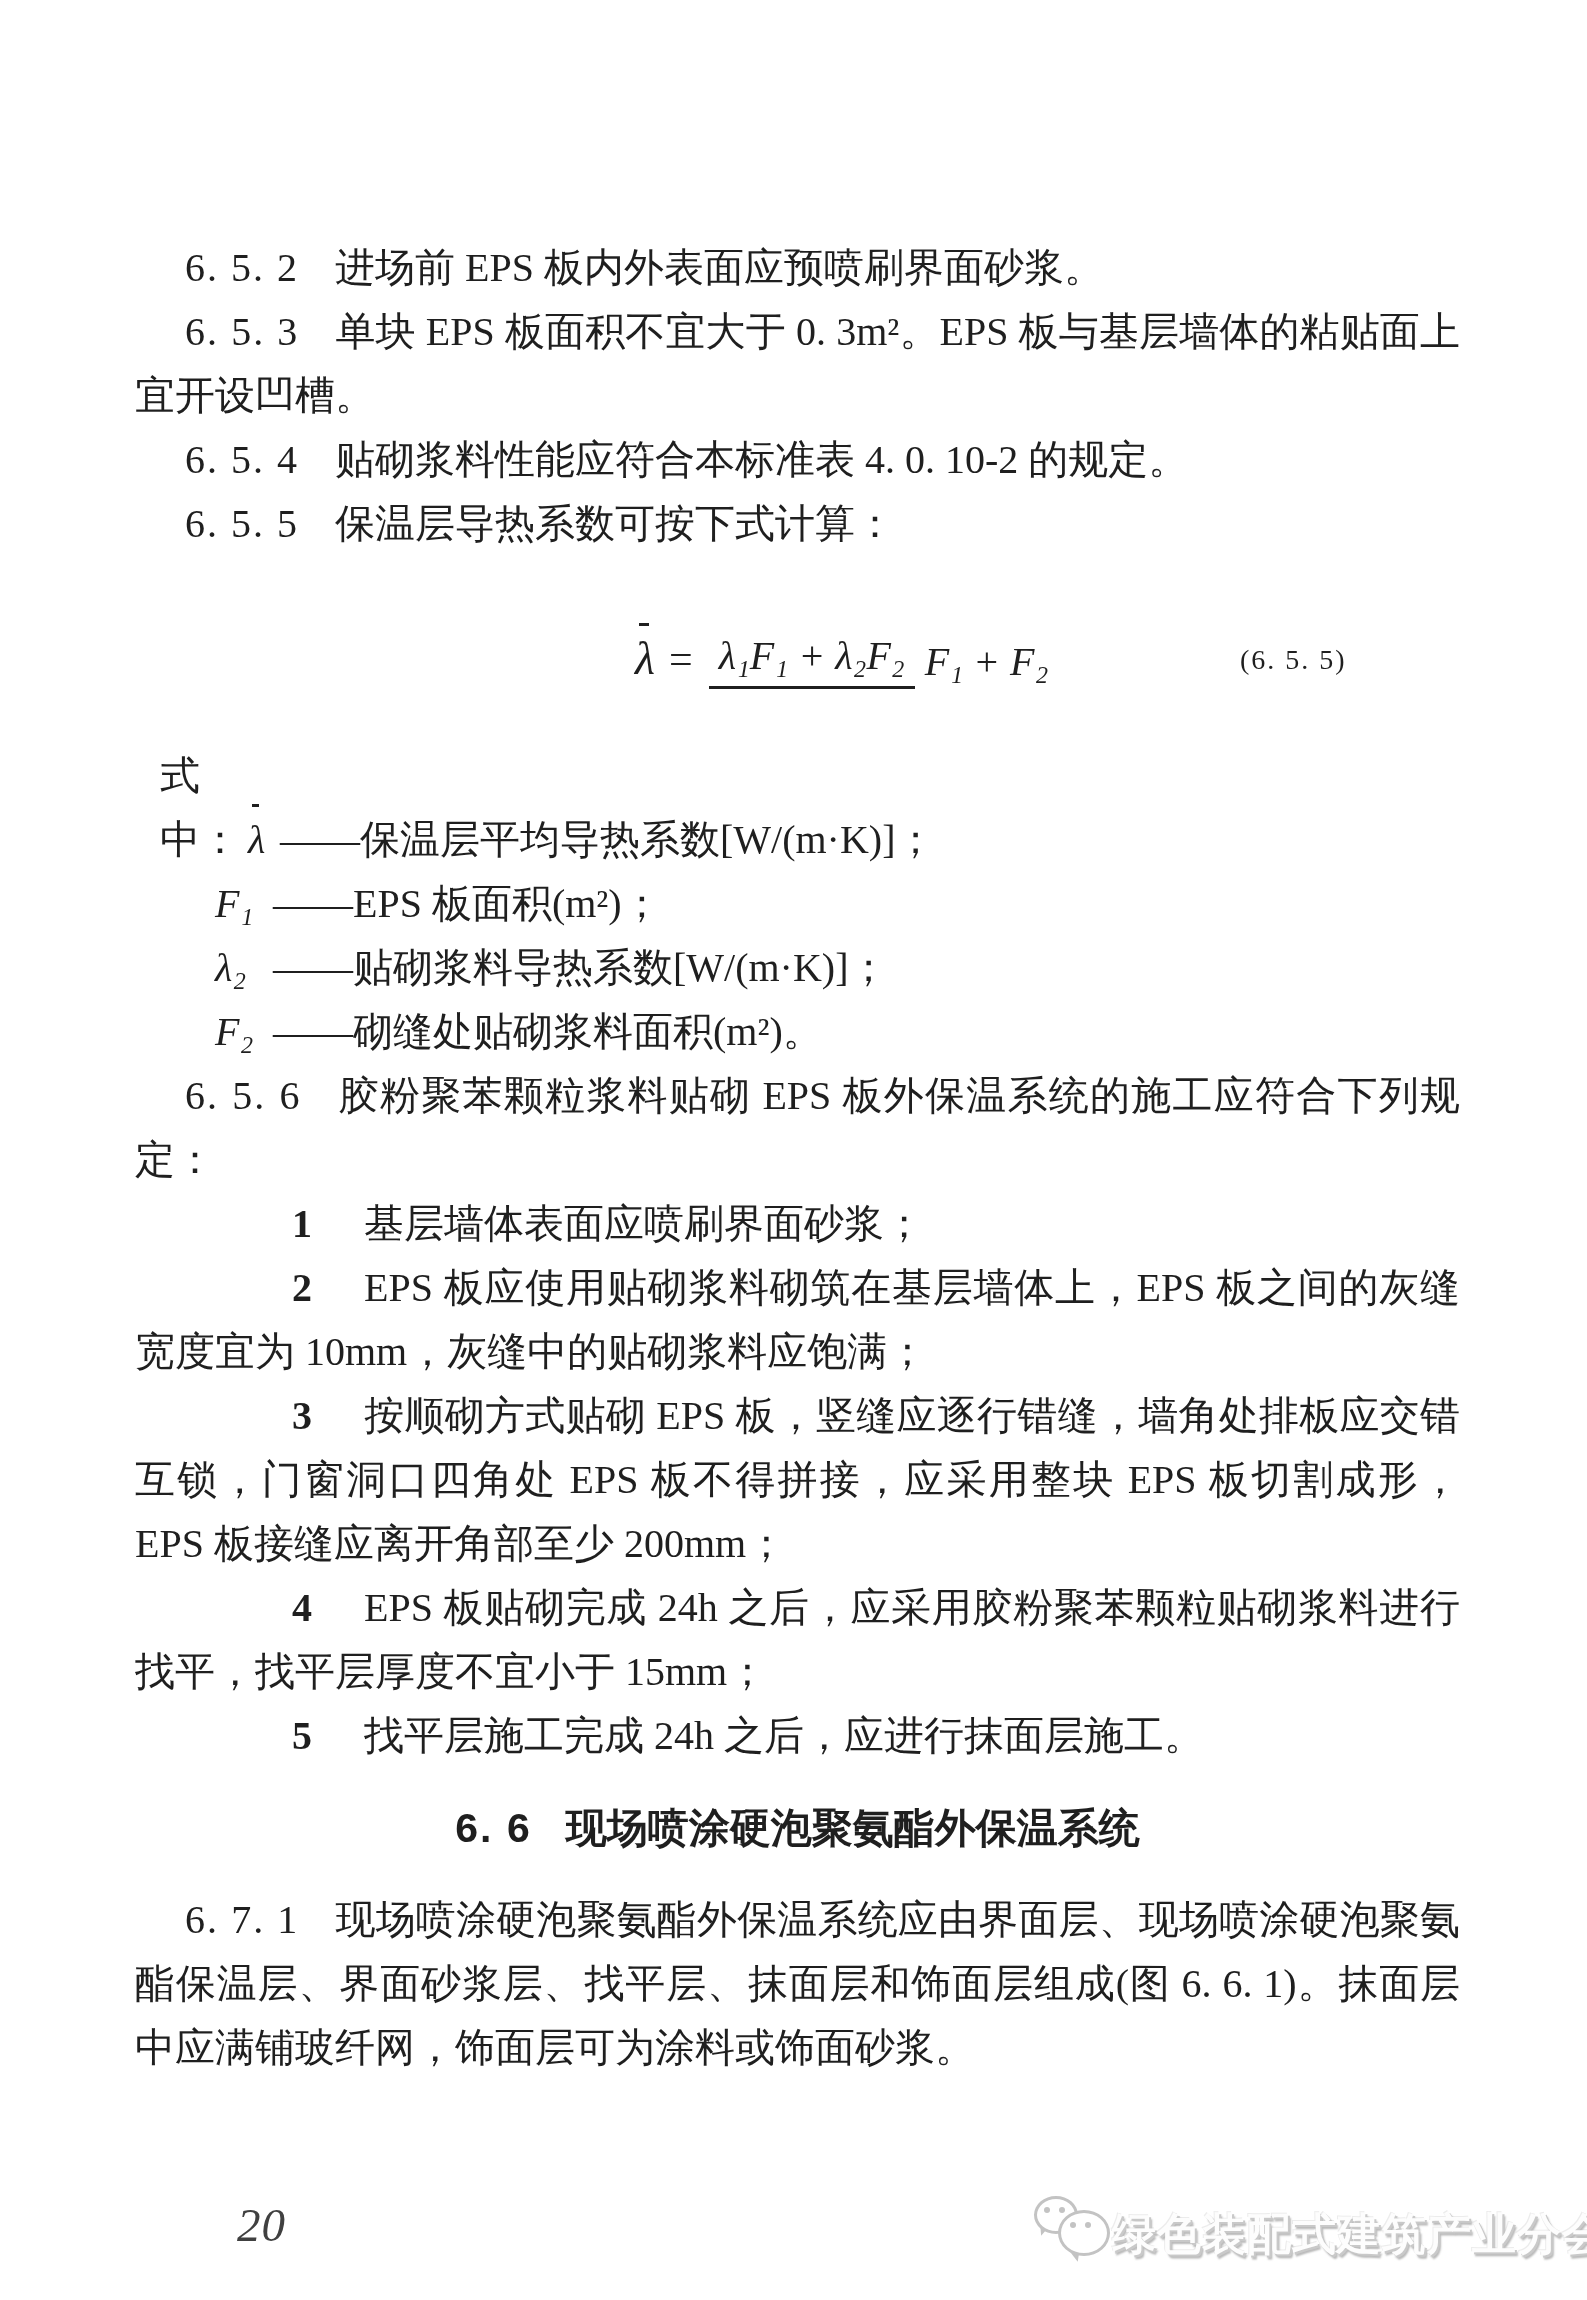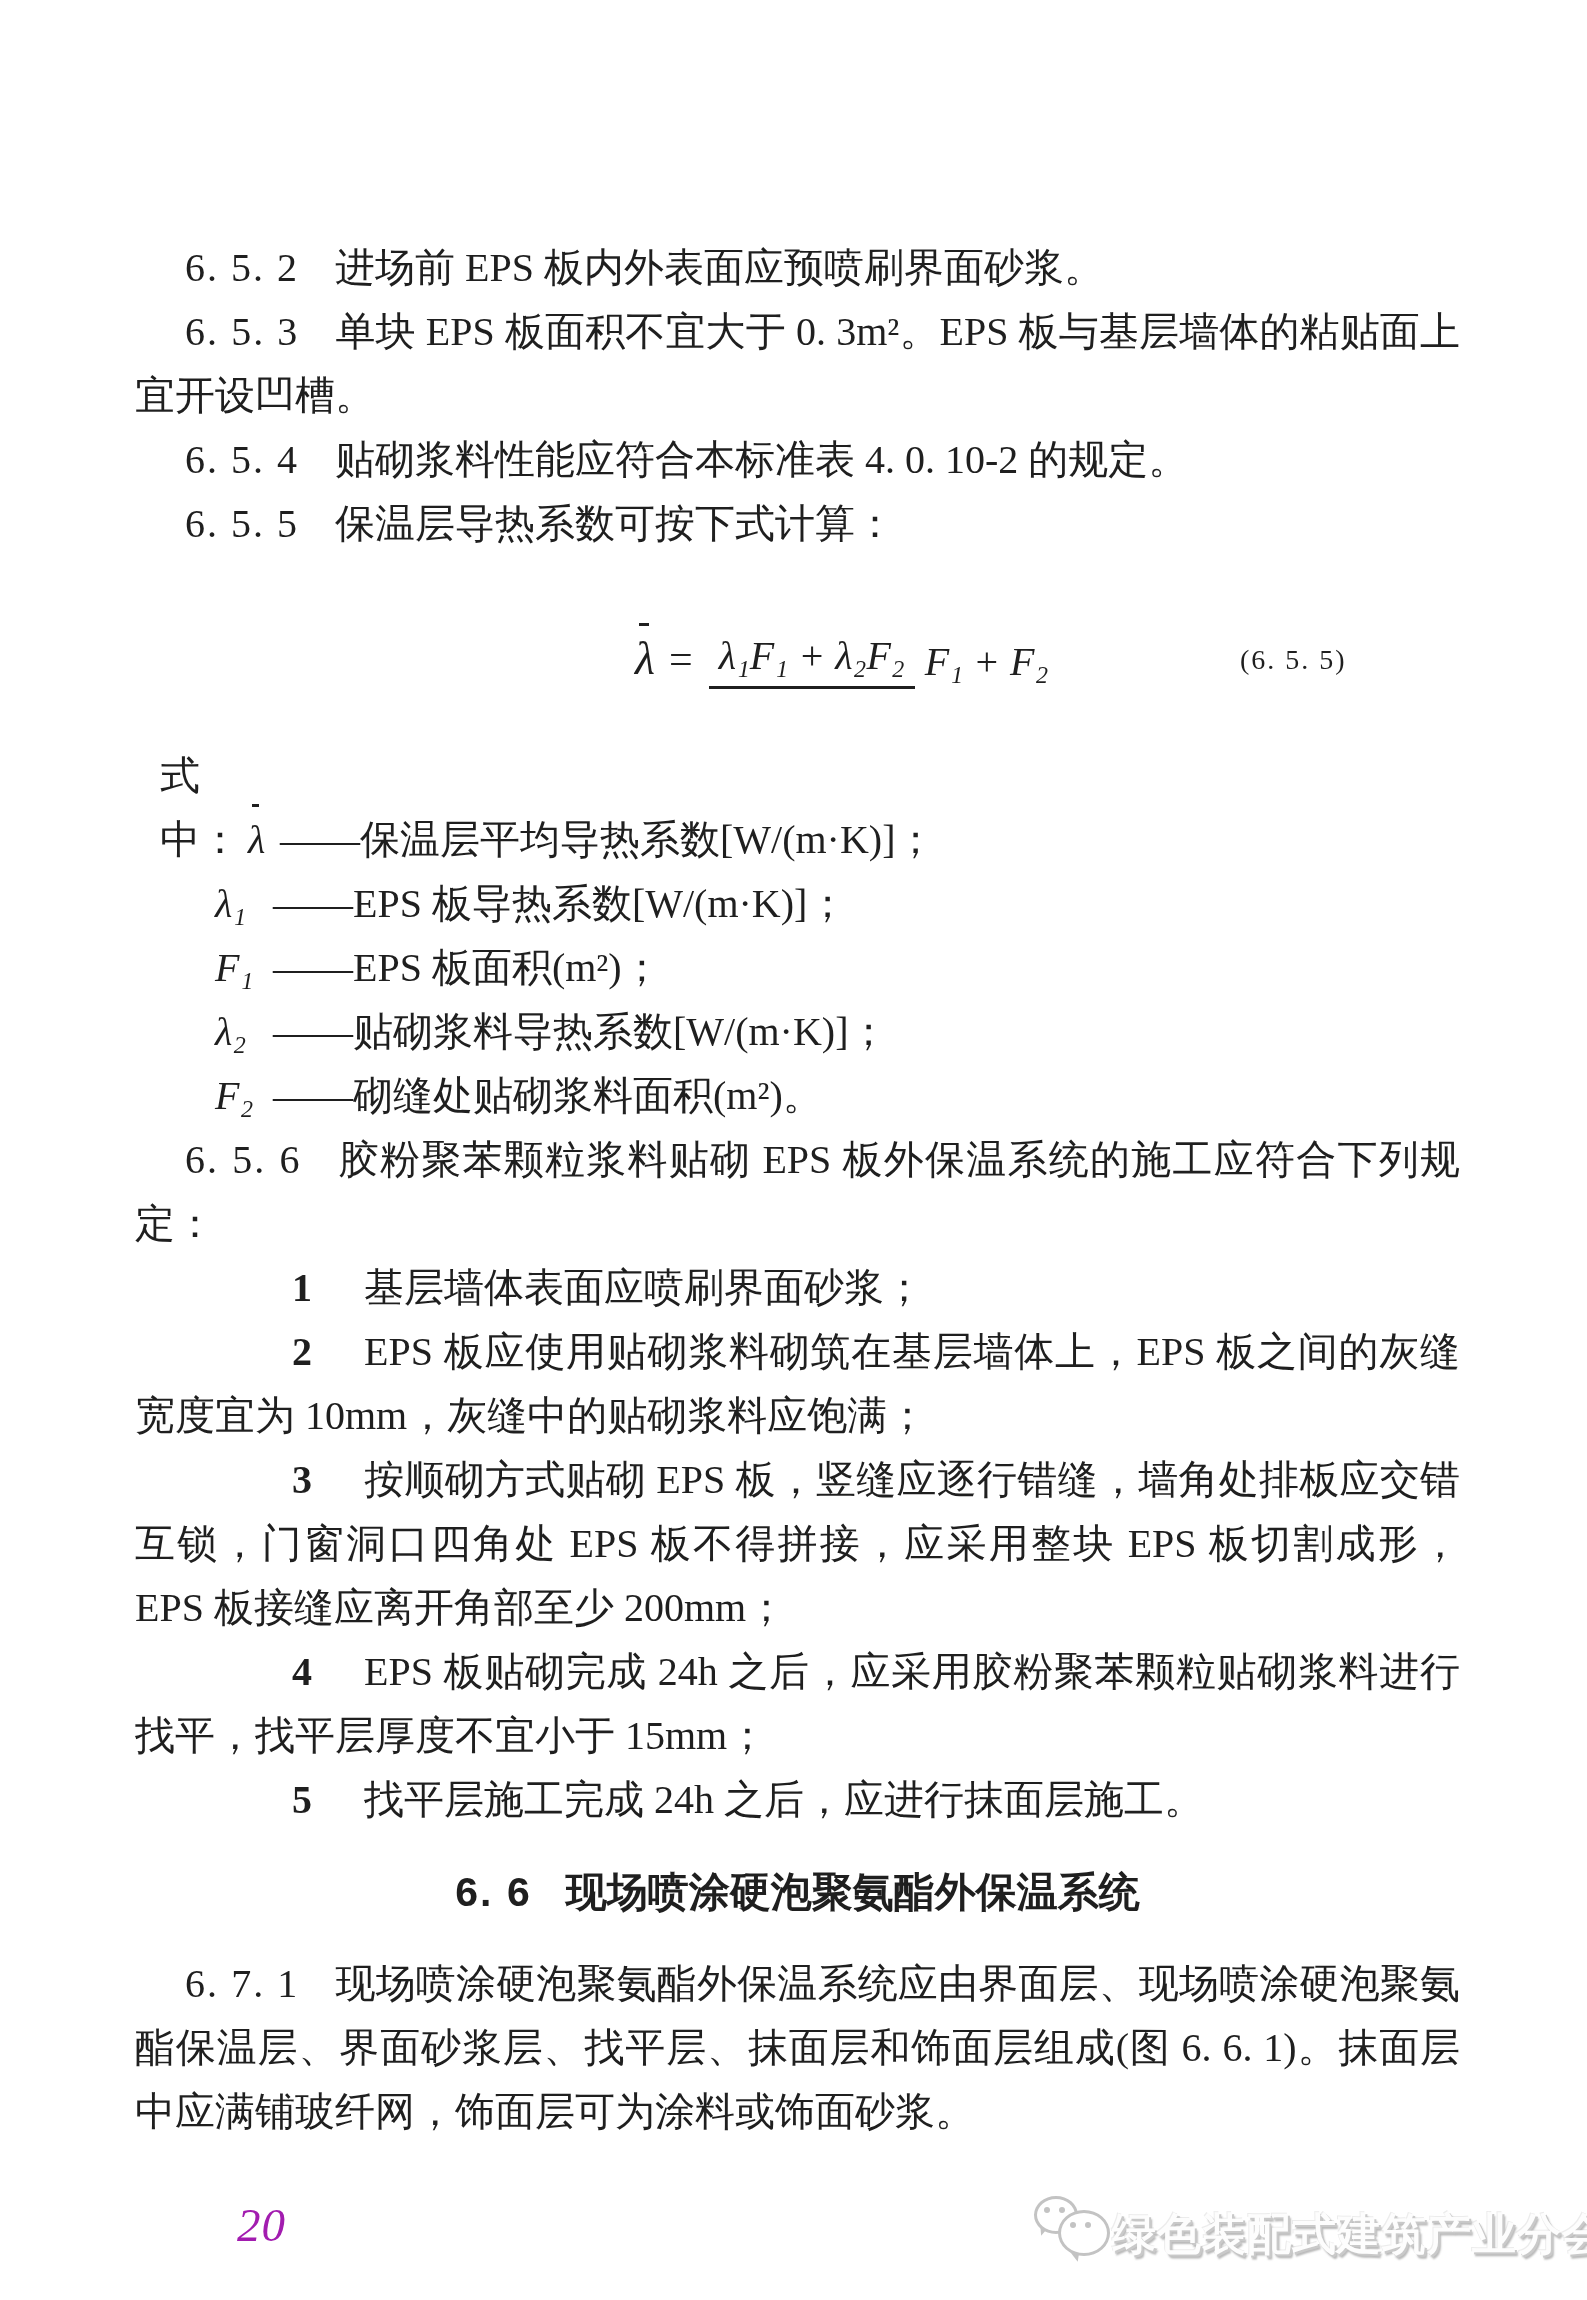--- a/index.html
+++ b/index.html
@@ -71,21 +71,21 @@
     font-weight:700;
   }
   .sec-heading .hnum{margin-right:34px;letter-spacing:2px;}
   .p661{margin-top:28px;}
 
   
   .pagenum{
     position:absolute;left:237px;top:2198px;
     font-size:47px;font-style:italic;
     font-family:"Liberation Serif","DejaVu Serif",serif;
-    color:#a21caf;letter-spacing:1px;
+    color:#404040;letter-spacing:1px;
   }
   .wc-icon{position:absolute;left:1032px;top:2196px;width:80px;height:70px;}
   .bub{position:absolute;background:#fff;border:3px solid #c3c3c3;border-radius:50%;}
   .bub-small{left:2px;top:0;width:38px;height:32px;z-index:1;}
   .bub-big{left:26px;top:14px;width:46px;height:40px;z-index:2;}
   .bub::before{
     content:"";position:absolute;width:6px;height:6px;border-radius:50%;
     background:#c3c3c3;left:9px;top:9px;box-shadow:15px 0 0 #c3c3c3;
   }
   .bub-small::before{left:7px;top:8px;}
@@ -125,21 +125,20 @@
           <span class="numer">λ₁F₁ + λ₂F₂</span>
           <span class="denom">F₁ + F₂</span>
         </span>
       </div>
       <span class="eqnum">(6. 5. 5)</span>
     </div>
 
     <div class="defs">
       <p class="def first"><span class="lead">式中：</span><span class="sym"><span class="bar">λ</span></span><span class="dash">——</span><span>保温层平均导热系数[W/(m·K)]；</span></p>
 
-      <p class="def"><span class="sym">λ₁</span><span class="dash">——</span><span>EPS 板导热系数[W/(m·K)]；</span></p>
 
       <p class="def"><span class="sym">F₁</span><span class="dash">——</span><span>EPS 板面积(m²)；</span></p>
 
       <p class="def"><span class="sym">λ₂</span><span class="dash">——</span><span>贴砌浆料导热系数[W/(m·K)]；</span></p>
 
       <p class="def"><span class="sym">F₂</span><span class="dash">——</span><span>砌缝处贴砌浆料面积(m²)。</span></p>
     </div>
 
     <p class="clause"><b class="cnum">6. 5. 6</b><span>胶粉聚苯颗粒浆料贴砌 EPS 板外保温系统的施工应符合下列规定：</span></p>
 

